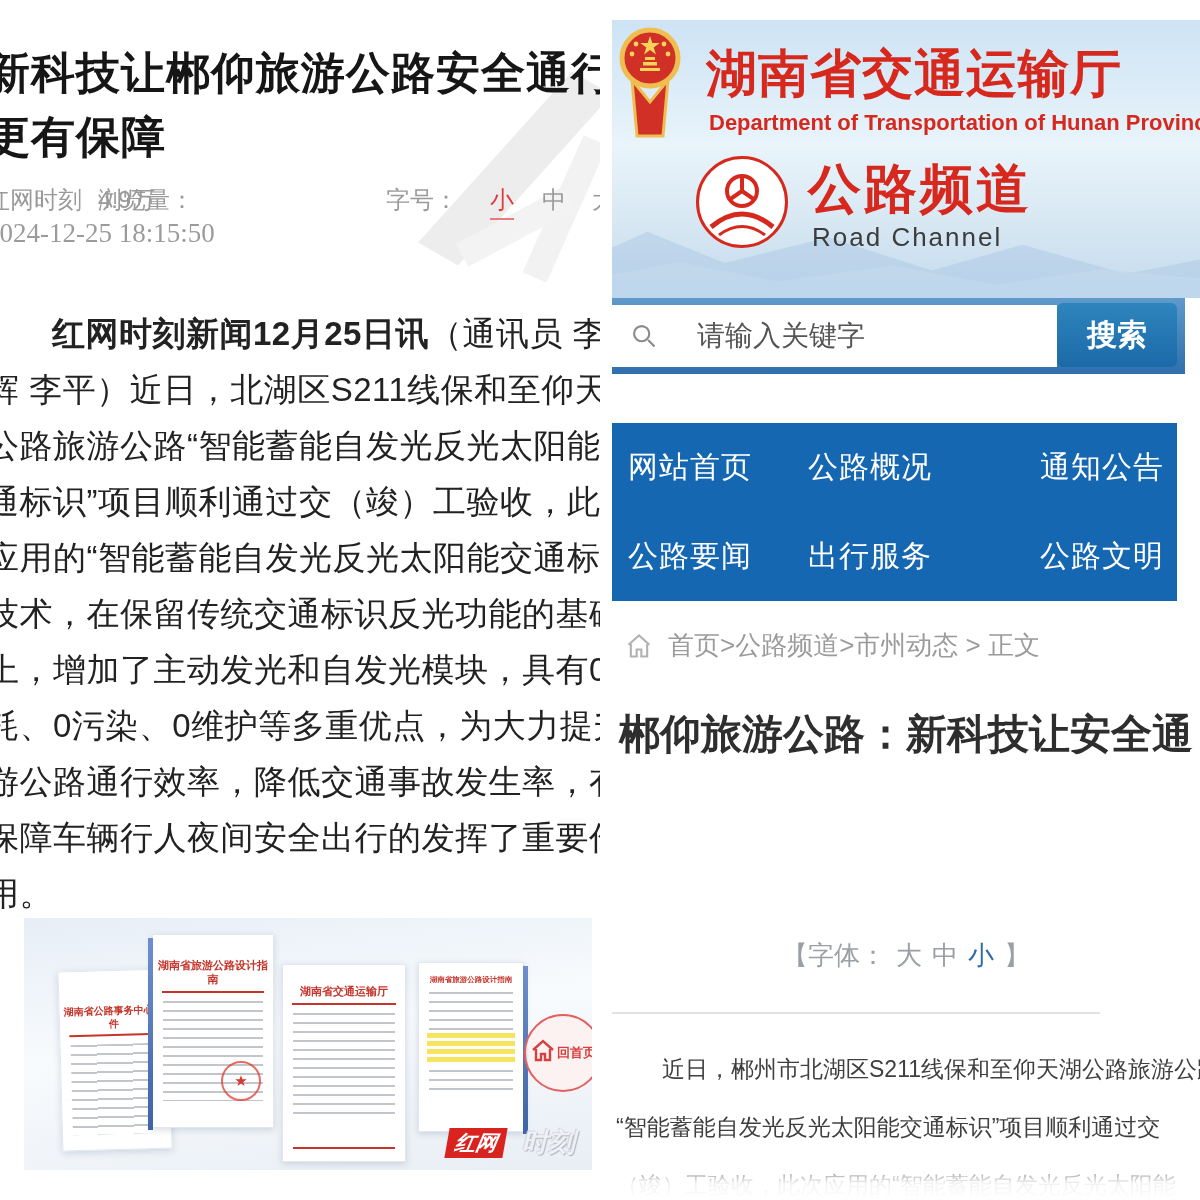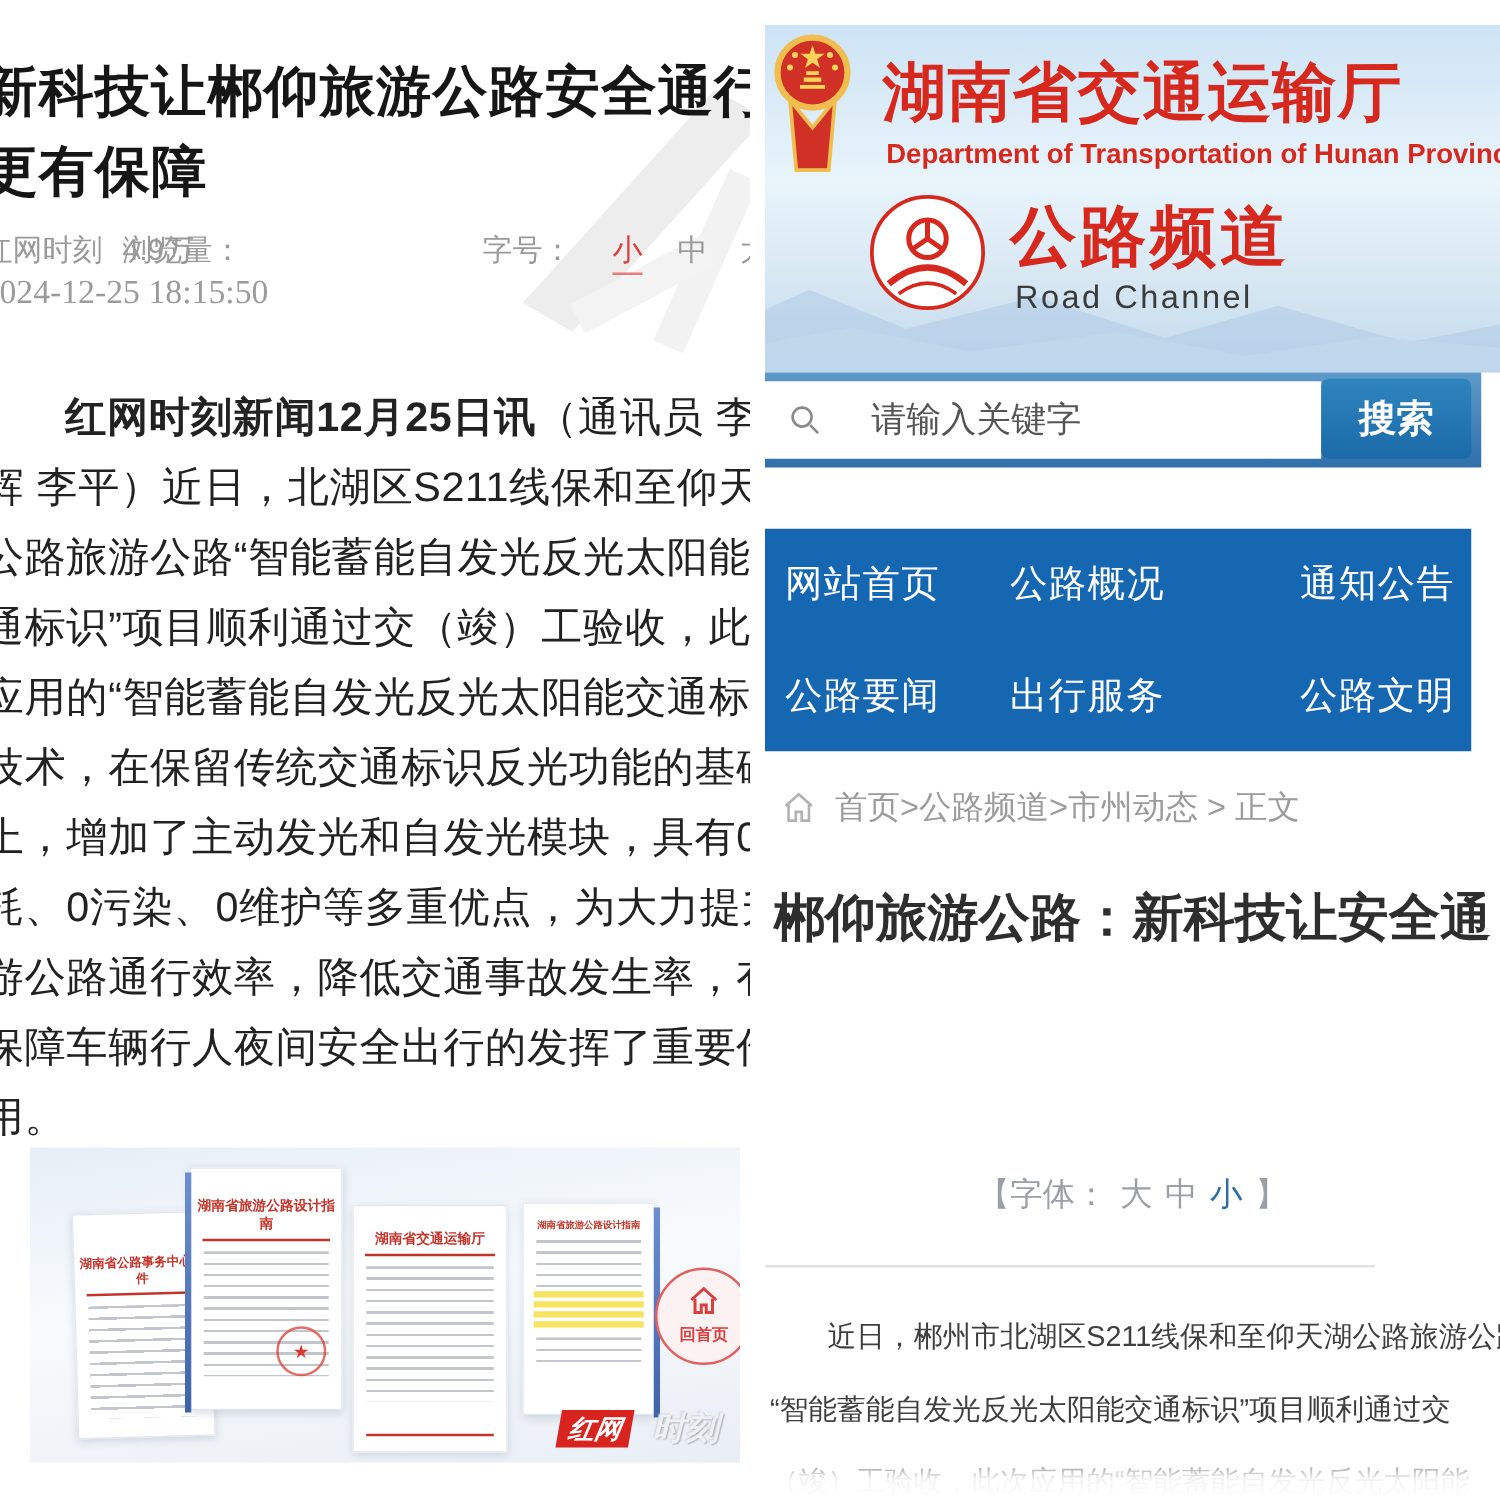--- a/index.html
+++ b/index.html
@@ -46,21 +46,21 @@
   .doc3 .doc-title{margin-top:20px;font-size:11px;}
   .doc4{left:394px;top:44px;width:104px;height:168px;}
   .doc4 .doc-title{margin-top:12px;font-size:7.5px;}
   .spine-l{position:absolute;left:-5px;top:3px;width:5px;height:100%;background:linear-gradient(180deg,#6d8fd0,#3f63a8);}
   .spine-r{position:absolute;right:-5px;top:3px;width:5px;height:100%;background:linear-gradient(180deg,#6d8fd0,#3f63a8);}
   .seal{position:absolute;right:12px;bottom:26px;width:36px;height:36px;border:2px solid rgba(219,62,50,.75);
         border-radius:50%;color:#d8392e;display:flex;align-items:center;justify-content:center;font-size:15px;}
   .bottom-red{position:absolute;left:10px;right:10px;bottom:12px;height:2px;background:#c4342a;}
   .hl{margin:3px 8px 0 8px;height:5px;background:#f6e35e;}
   .home-btn{position:absolute;left:500px;top:96px;width:74px;height:74px;border-radius:50%;
-            background:rgba(253,241,241,.92);border:2px solid #e26060;display:flex;flex-direction:column;
+            background:rgba(253,241,241,.92);border:2px solid #e26060;display:flex;
             align-items:center;justify-content:center;gap:1px;}
   .home-btn .hb-label{color:#d84040;font-size:13px;font-weight:700;}
   .rednet-logo{position:absolute;right:16px;bottom:10px;display:flex;align-items:center;font-style:italic;font-weight:700;}
   .rn-box{background:#d8231e;color:#fff;transform:skewX(-10deg);padding:1px 8px;font-size:21px;}
   .rn-right{color:#eef0f4;font-size:26px;margin-left:17px;letter-spacing:1px;
             text-shadow:1px 1px 1px #b3b6bd,-1px -1px 1px #d4d7dc;}
   
   .rp{position:absolute;left:612px;top:0;width:588px;height:1200px;background:#fff;overflow:hidden;}
   .banner{position:absolute;left:0;top:20px;width:588px;height:278px;overflow:hidden;
           background:linear-gradient(180deg,#cde3f4 0%,#e9f4fb 45%,#d8e8f3 72%,#c4daed 100%);}

